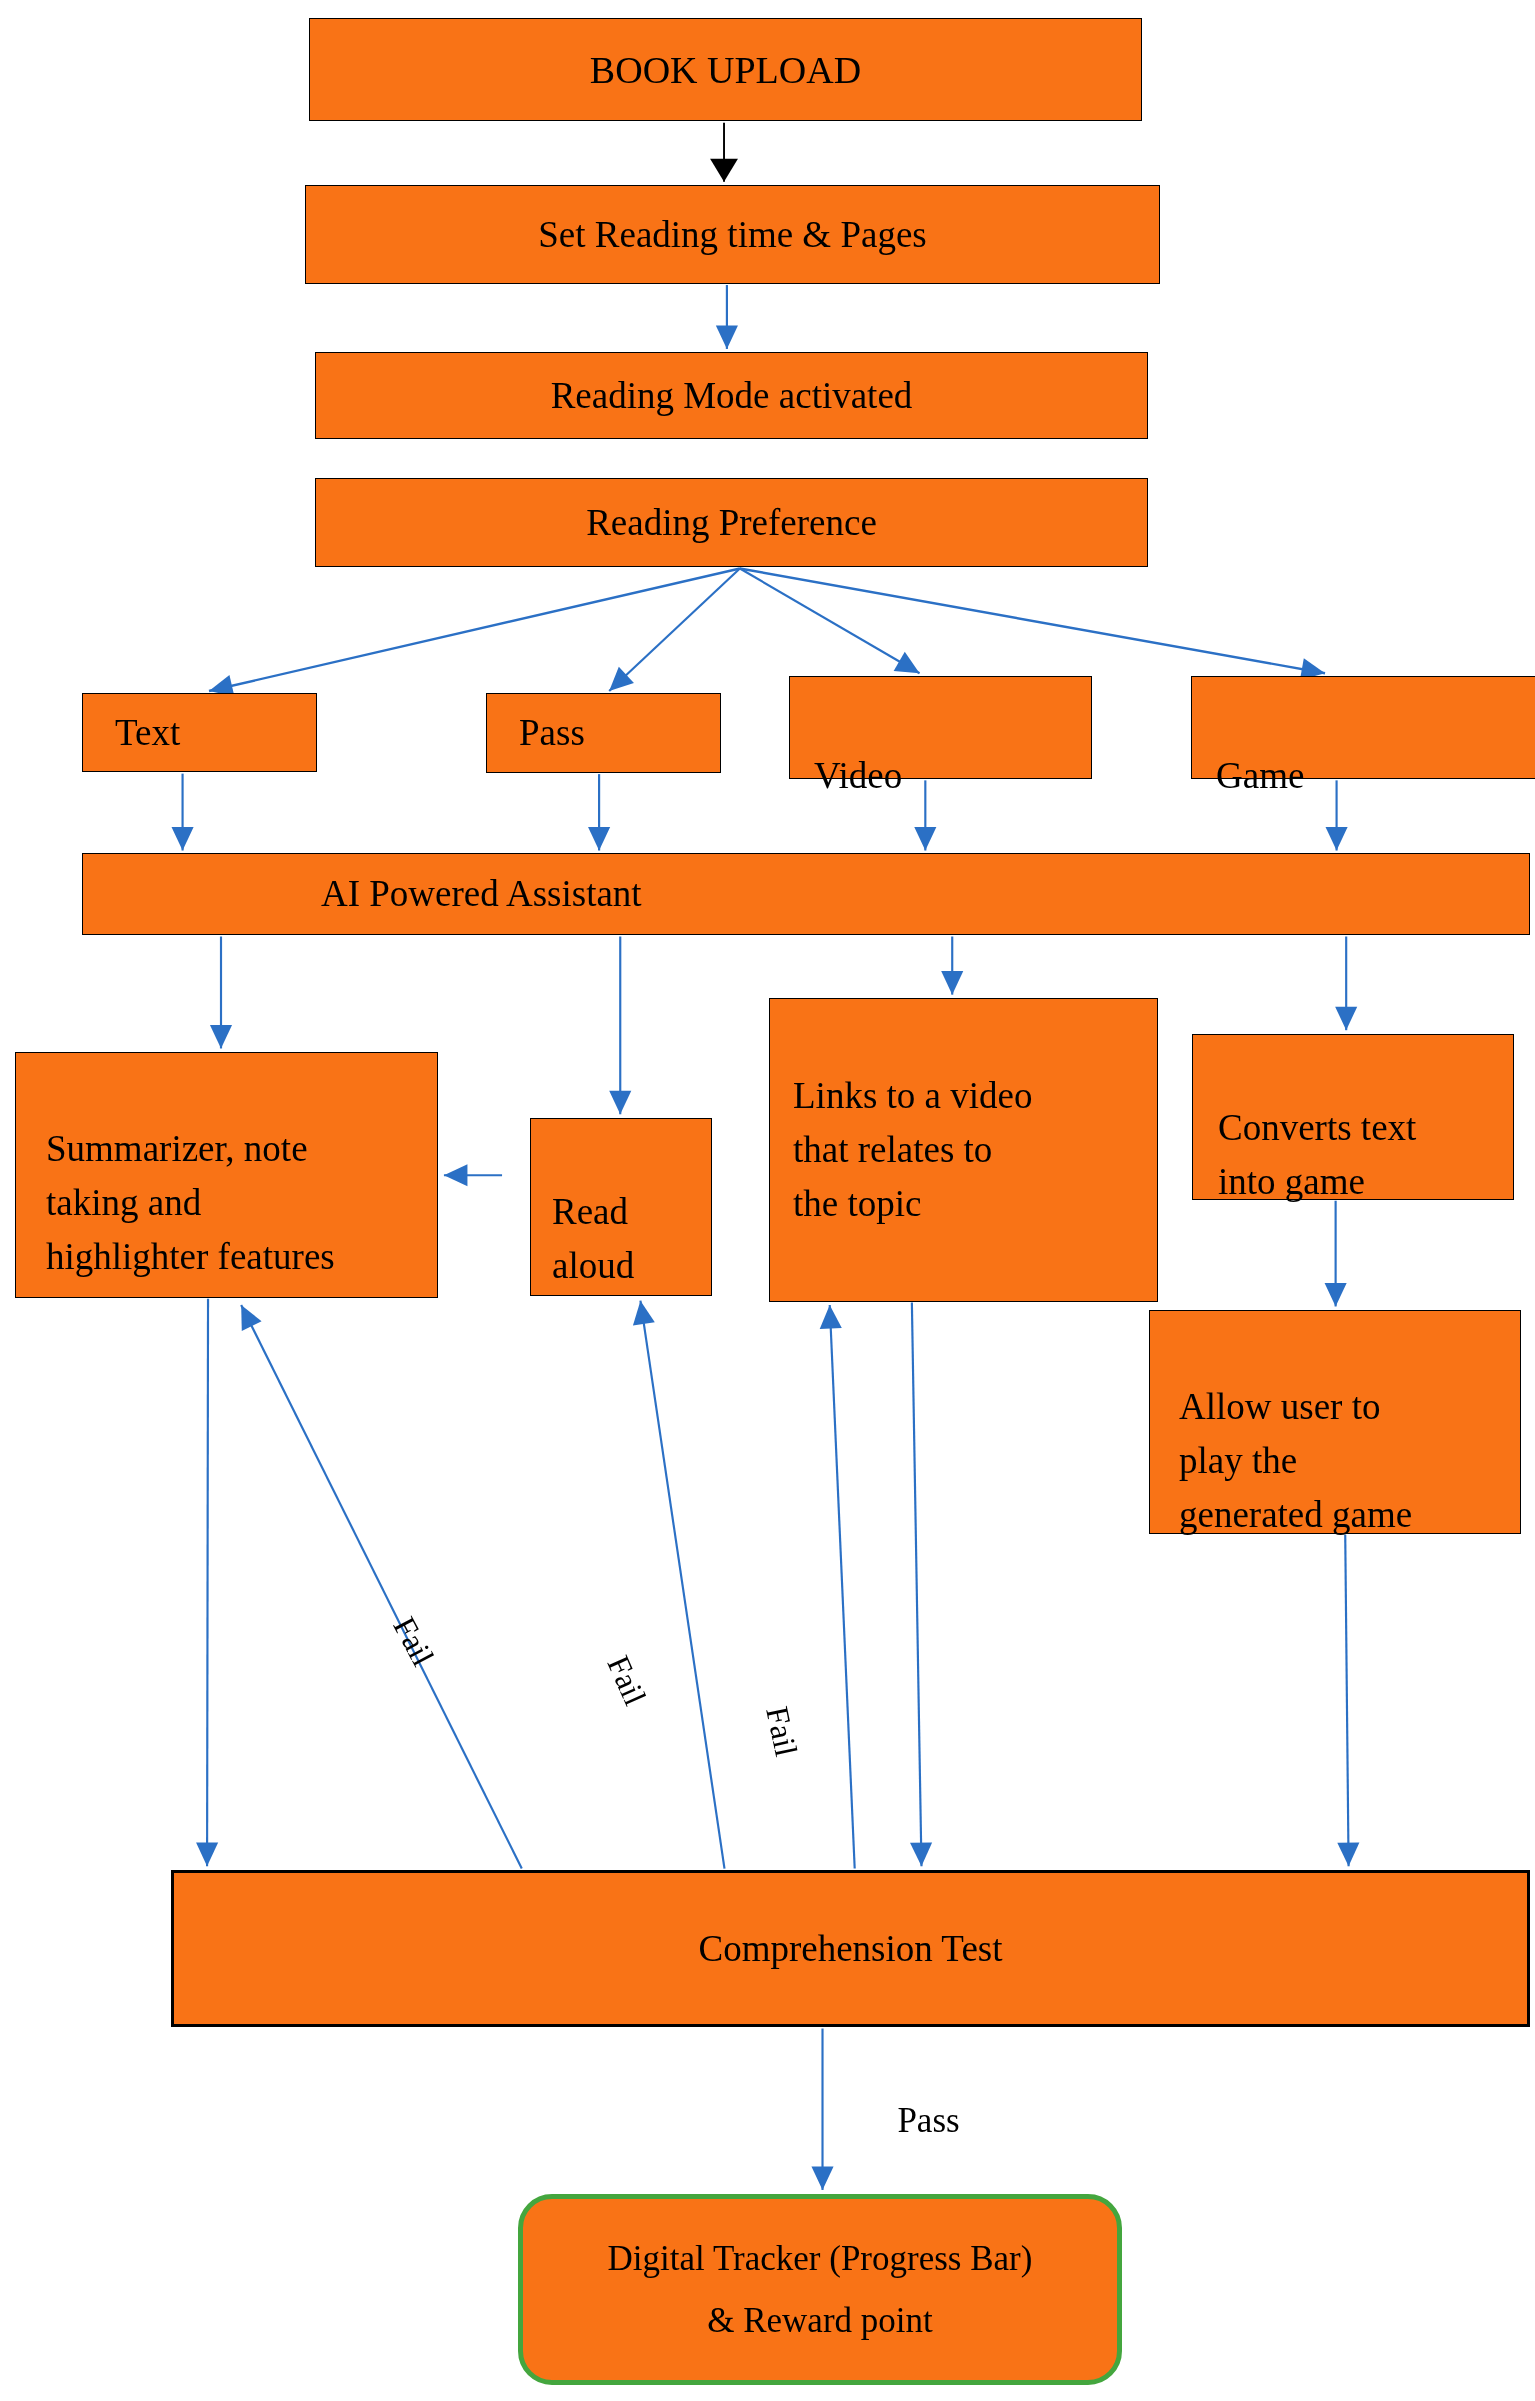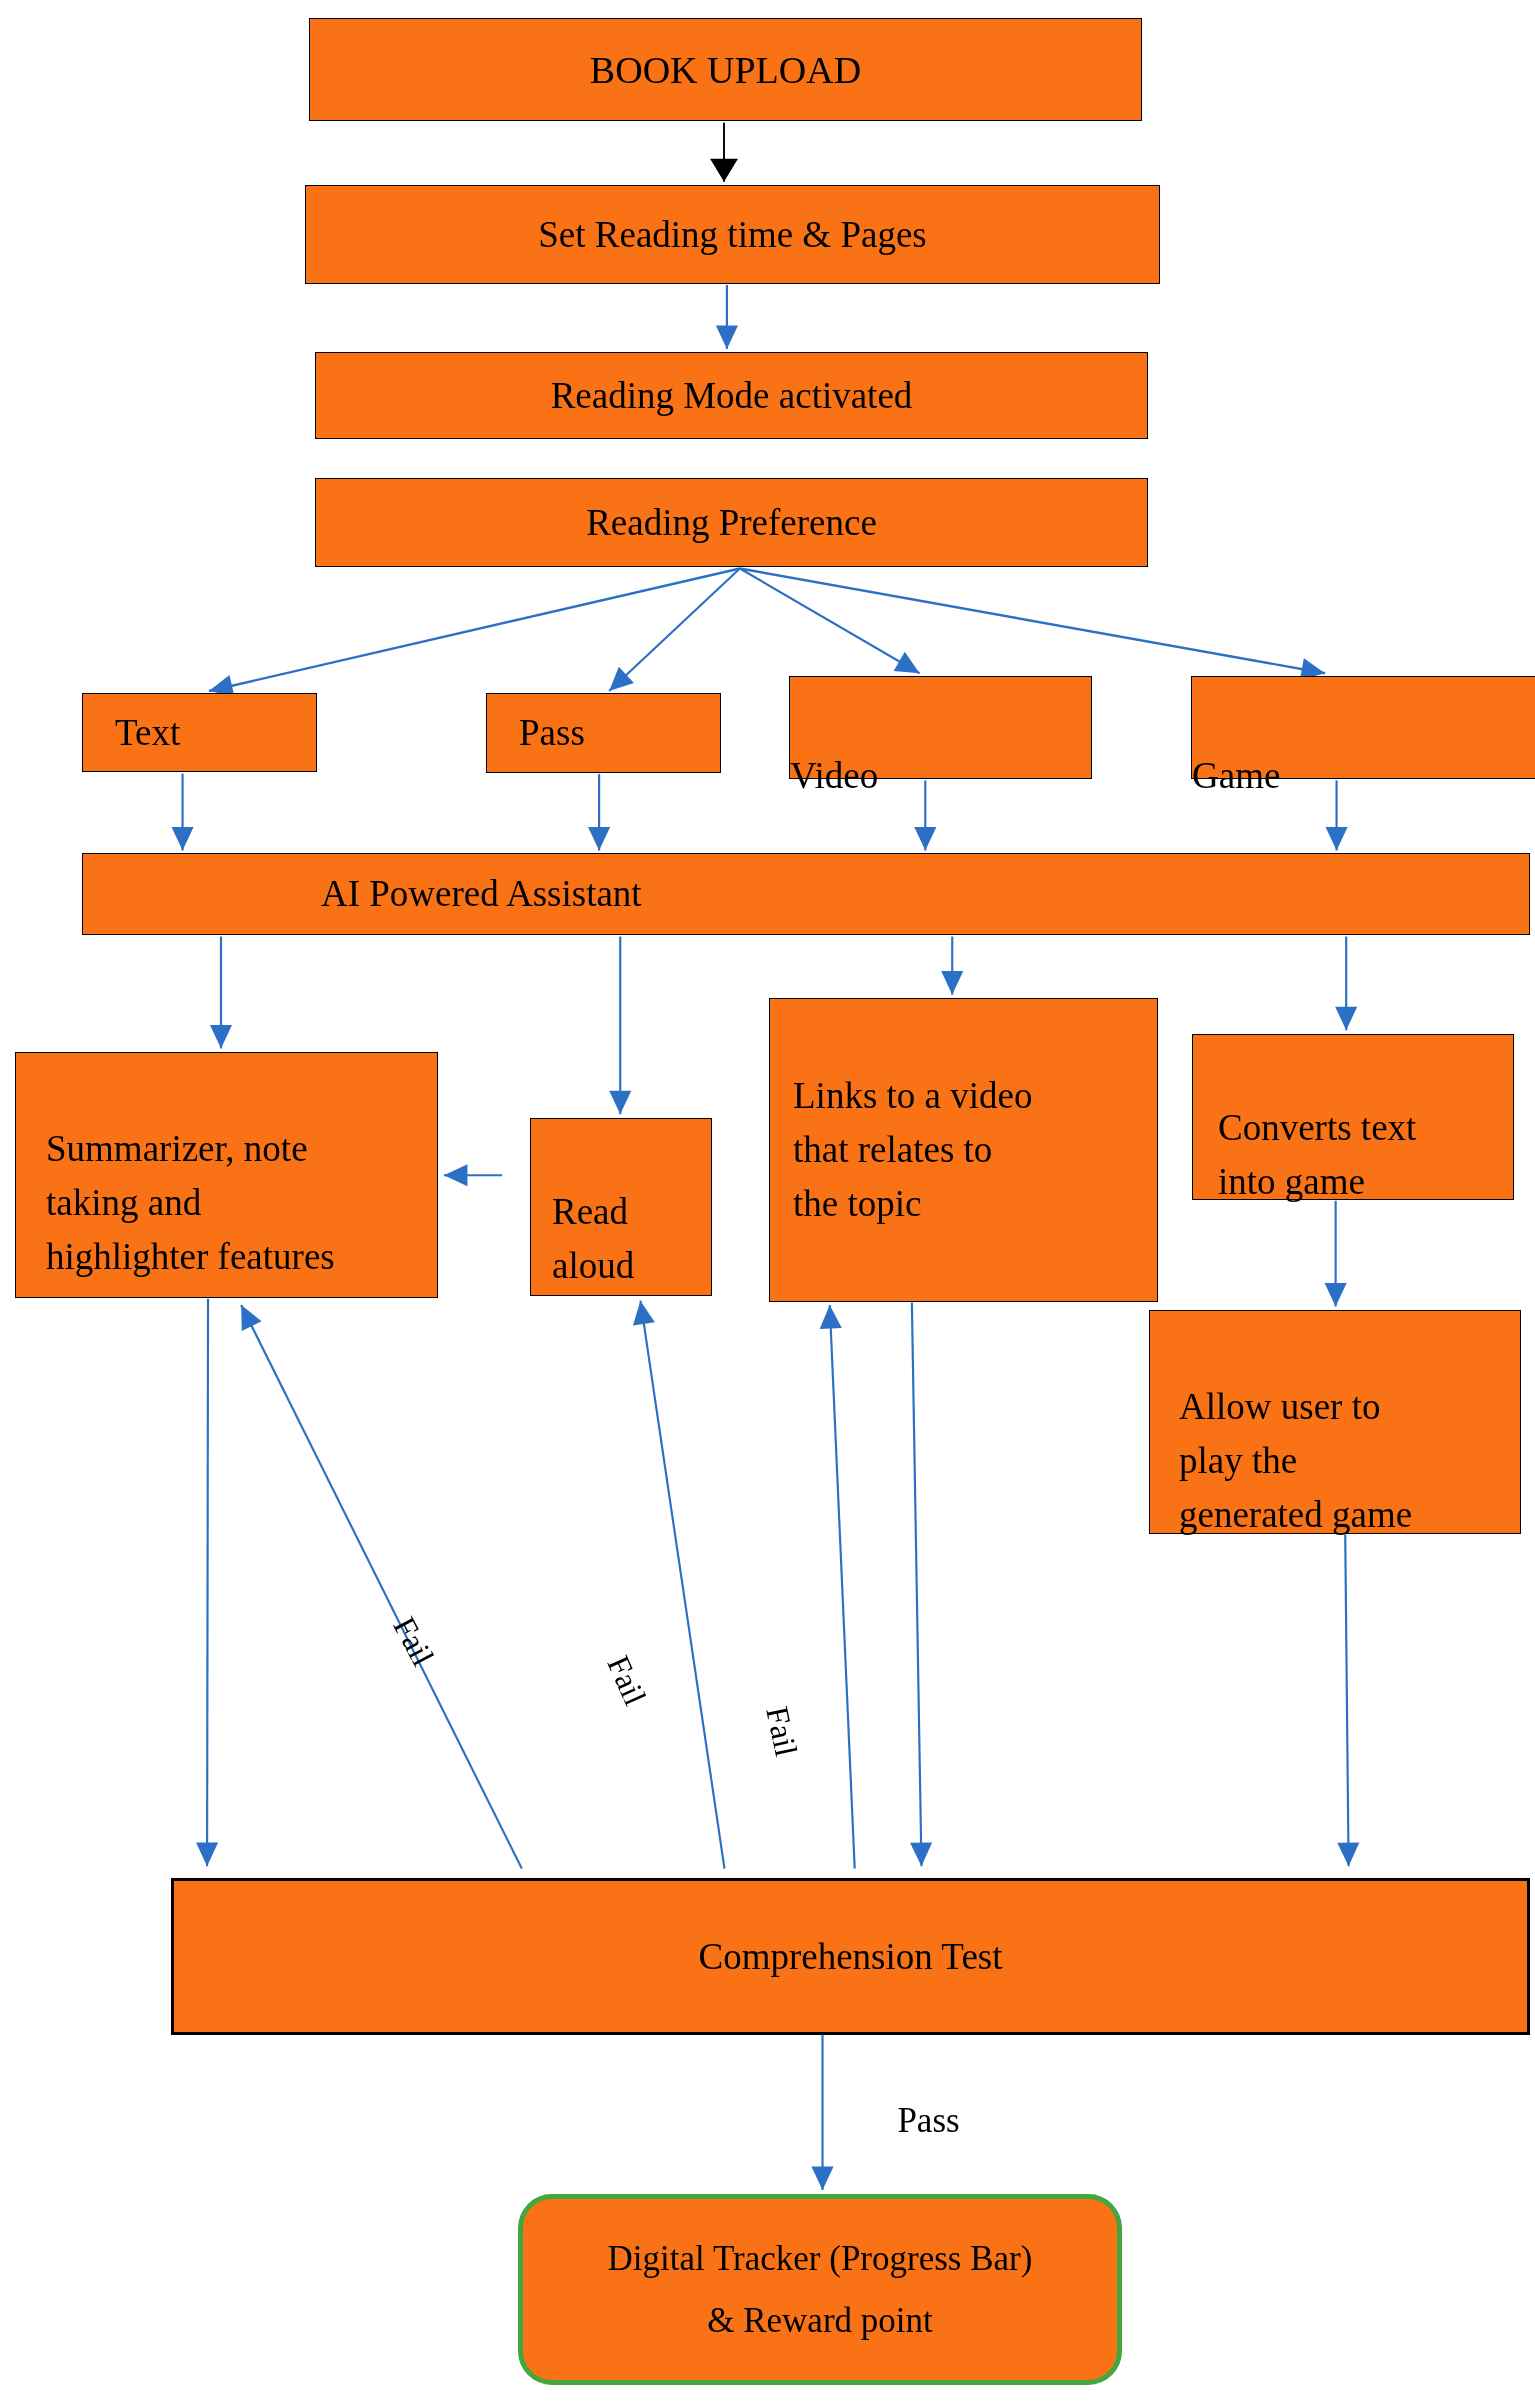--- a/index.html
+++ b/index.html
@@ -16,21 +16,21 @@
     position:absolute;
     background:#f97316;
     border:1.9px solid #000000;
     box-sizing:border-box;
     font-size:37px;
     line-height:54px;
     white-space:pre-line;
   }
   .banner{display:flex;align-items:center;justify-content:center;text-align:center;}
   .opt{display:flex;align-items:center;justify-content:flex-start;padding-left:32px;}
-  .opt-top{padding-top:18px;}
+  .opt-top{padding-top:18px;padding-left:24px;}
   .ai{display:flex;align-items:center;justify-content:flex-start;padding-left:238px;}
   .thick{border-width:3.8px;}
   .terminal{
     border:5.3px solid #44a63e;
     border-radius:34px;
     display:flex;align-items:center;justify-content:center;
     text-align:center;font-size:35px;line-height:62px;
   }
   .edge-label{
     position:absolute;
@@ -146,21 +146,21 @@
     <span>Converts text
 into game</span>
   </div>
 
   <div class="box" style="left:1149px;top:1310px;width:372px;height:224px;padding:15.4px 7.2px 0 29px;">
     <span>Allow user to
 play the
 generated game</span>
   </div>
 
-  <div class="box banner thick" style="left:171px;top:1870px;width:1359px;height:157px;margin-top:8px;">
+  <div class="box banner thick" style="left:171px;top:1870px;width:1359px;height:157px;">
     <span>Comprehension Test</span>
   </div>
 
   <div class="box terminal" style="left:518px;top:2194px;width:604px;height:191px;">
     <span>Digital Tracker (Progress Bar)
 &amp; Reward point</span>
   </div>
 
   <div class="edge-label rot62" style="left:368px;top:1623px;">Fail</div>
   <div class="edge-label rot66" style="left:581px;top:1662px;">Fail</div>

